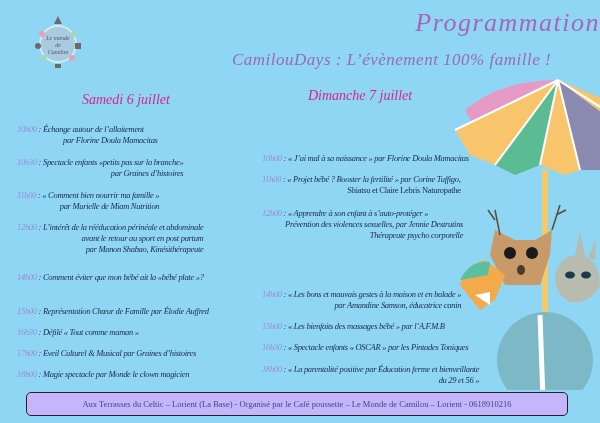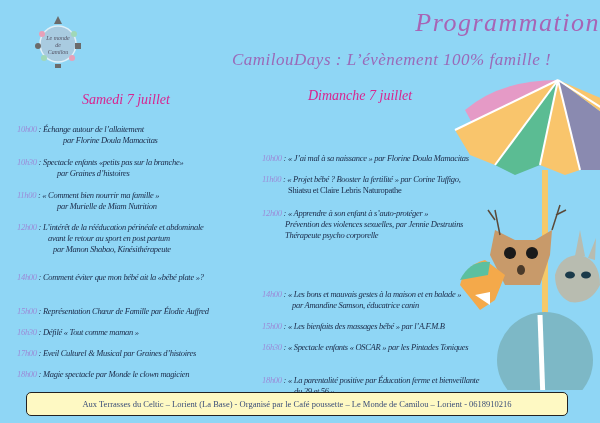--- a/index.html
+++ b/index.html
@@ -7,23 +7,23 @@
          font-family:"Liberation Serif", serif; }
   .logo { position:absolute; left:28px; top:12px; width:60px; height:60px; }
   .title { position:absolute; left:0; width:600px; top:8px; text-align:right; padding-left:20px; box-sizing:border-box;
            font-size:26px; font-style:italic; color:#a765b5; letter-spacing:1.5px; }
   .subtitle { position:absolute; left:232px; top:50px; font-size:17px; font-style:italic; color:#9a6ab8; letter-spacing:0.5px; }
   .day { position:absolute; font-size:14px; font-style:italic; color:#d8248f; }
   .day.sat { left:82px; top:92px; }
   .day.sun { left:308px; top:88px; }
   .item { position:absolute; font-size:8.5px; font-style:italic; color:#1b2a48; line-height:11px; letter-spacing:-0.3px; }
   .item .time { color:#9b8cd8; }
-  .item .line2 { display:block; }
+  .item .line2 { display:block;text-align:right; }
   .footer { position:absolute; left:26px; top:392px; width:540px; height:22px; border:1.5px solid #222;
-            border-radius:5px; background:#fef9c3; text-align:center; line-height:22px; font-size:8.5px; color:#3a4d78; }
+            border-radius:5px; background:#c4b5fd; text-align:center; line-height:22px; font-size:8.5px; color:#3a4d78; }
   .art { position:absolute; left:440px; top:70px; width:160px; height:320px; }
 </style>
 </head>
 <body>
 
 <svg class="logo" viewBox="0 0 60 60">
   <circle cx="30" cy="32" r="18" fill="#a9cbe0" stroke="#e0f0f8" stroke-width="1.5"></circle>
   <polygon points="30,4 26,12 34,12" fill="#6b6b6b"></polygon>
   <circle cx="14" cy="22" r="3" fill="#e8a0b8"></circle>
   <circle cx="46" cy="22" r="3" fill="#a0d8b8"></circle>
@@ -33,21 +33,21 @@
   <circle cx="16" cy="46" r="3" fill="#a0d8b8"></circle>
   <rect x="27" y="52" width="6" height="4" fill="#6b6b6b"></rect>
   <text x="30" y="28" font-size="6" text-anchor="middle" fill="#556" font-style="italic" font-family="Liberation Serif, serif">Le monde</text>
   <text x="30" y="35" font-size="6" text-anchor="middle" fill="#556" font-style="italic" font-family="Liberation Serif, serif">de</text>
   <text x="30" y="42" font-size="6" text-anchor="middle" fill="#556" font-style="italic" font-family="Liberation Serif, serif">Camilou</text>
 </svg>
 
 <div class="title">Programmation</div>
 <div class="subtitle">CamilouDays : L’évènement 100% famille !</div>
 
-<div class="day sat">Samedi 7 juillet</div>
+<div class="day sat">Samedi 6 juillet</div>
 <div class="day sun">Dimanche 7 juillet</div>
 
 <div class="item" style="left:17px;top:124px;">
   <span class="time">10h00</span><span> : Échange autour de l’allaitement</span>
   <span class="line2" style="padding-left:46px">par Florine Doula Mamacitas</span>
 </div>
 <div class="item" style="left:17px;top:157px;">
   <span class="time">10h30</span><span> : Spectacle enfants «petits pas sur la branche»</span>
   <span class="line2" style="padding-left:40px">par Graines d’histoires</span>
 </div>
@@ -91,21 +91,21 @@
 <div class="item" style="left:262px;top:289px;">
   <span class="time">14h00</span><span> : « Les bons et mauvais gestes à la maison et en balade »</span>
   <span class="line2" style="padding-left:30px">par Amandine Samson, éducatrice canin</span>
 </div>
 <div class="item" style="left:262px;top:321px;">
   <span class="time">15h00</span><span> : « Les bienfaits des massages bébé » par l’A.F.M.B</span>
 </div>
 <div class="item" style="left:262px;top:342px;">
   <span class="time">16h30</span><span> : « Spectacle enfants « OSCAR » par les Pintades Toniques</span>
 </div>
-<div class="item" style="left:262px;top:364px;margin-top:11px;">
+<div class="item" style="left:262px;top:364px;">
   <span class="time">18h00</span><span> : « La parentalité positive par Éducation ferme et bienveillante</span>
   <span class="line2" style="padding-left:32px">du 29 et 56 »</span>
 </div>
 
 <svg class="art" viewBox="0 0 160 320">
 
   <path d="M25 40 Q60 10 118 10 L55 95 Z" fill="#e59ac6"></path>
   <path d="M15 60 L118 10 L55 95 L30 85 Z" fill="#f9c56c"></path>
   <path d="M55 95 L118 10 L100 95 L75 105 Z" fill="#5bbc93"></path>
   <path d="M100 95 L118 10 L140 100 L125 105 Z" fill="#f9c56c"></path>

